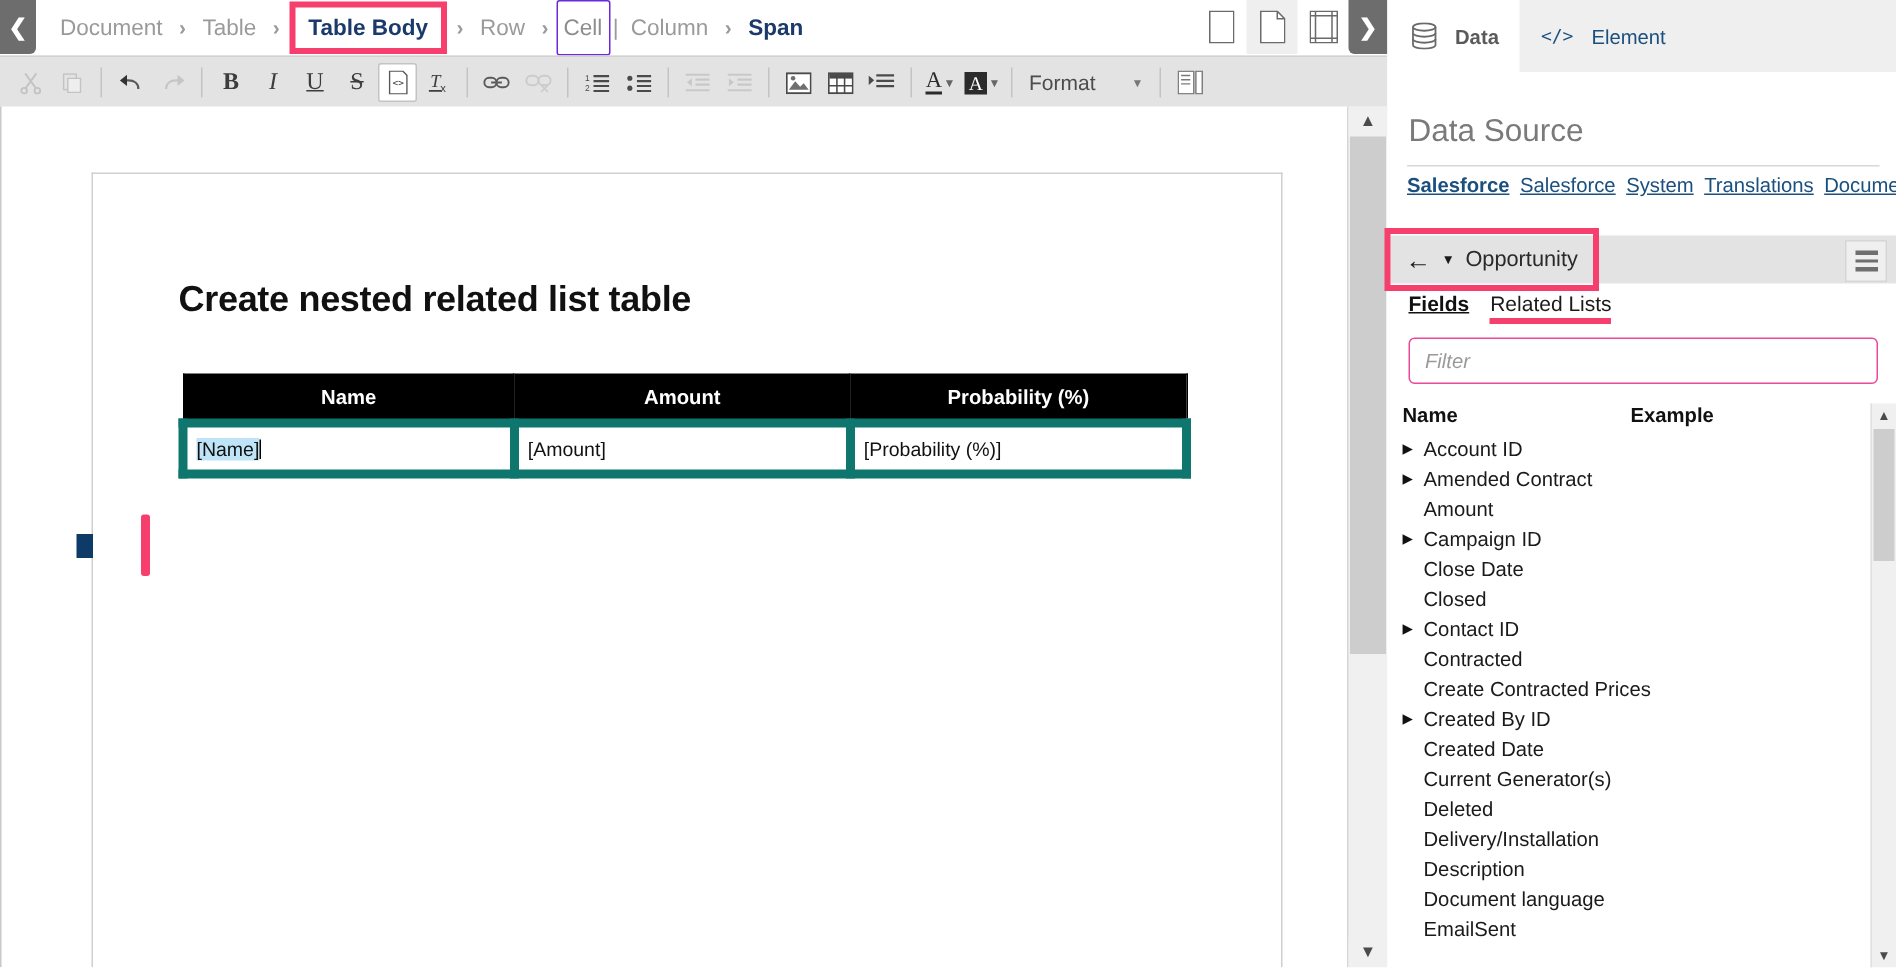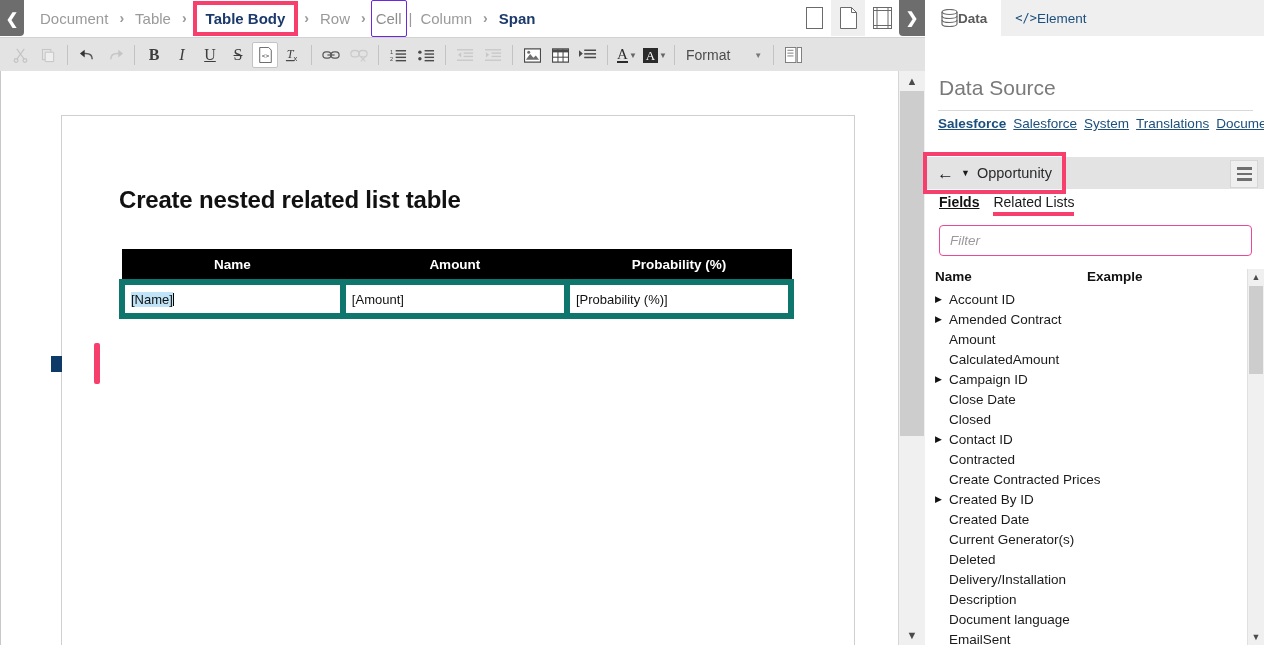--- a/index.html
+++ b/index.html
@@ -127,21 +127,21 @@
 
   
   .pane-split{position:absolute;left:925px;top:0;width:2px;height:645px;background:#ffffff;}
 
   
   .right-pane{
     position:absolute;left:927px;top:0;width:337px;height:645px;background:#ffffff;
   }
   .rp-tabs{display:flex;height:36px;background:#ffffff;border-bottom:1px solid #ffffff;}
   .rp-tab{
-    display:flex;align-items:center;gap:0;padding:0 14px;height:36px;
+    display:flex;align-items:center;gap:12px;padding:6px 14px;height:36px;
     font-size:13.5px;cursor:pointer;
   }
   .rp-tab.active{background:#ffffff;color:#5a5a5a;font-weight:bold;}
   .rp-tab.idle{background:#efefef;color:#1b4f7e;}
 
   .rp-heading{
     position:absolute;left:12px;top:76px;font-size:21px;color:#7a7a7a;font-weight:normal;
   }
   .rp-hr{position:absolute;left:11px;top:110px;width:315px;height:1px;background:#d8d8d8;}
   .ds-links{
@@ -532,24 +532,20 @@
         </div>
         <div class="field-row">
           <span class="tri">▶</span>
           <span>Amended Contract</span>
         </div>
         <div class="field-row">
           <span class="tri empty">&nbsp;</span>
           <span>Amount</span>
         </div>
         <div class="field-row">
-          <span class="tri empty">&nbsp;</span>
-          <span>CalculatedAmount</span>
-        </div>
-        <div class="field-row">
           <span class="tri">▶</span>
           <span>Campaign ID</span>
         </div>
         <div class="field-row">
           <span class="tri empty">&nbsp;</span>
           <span>Close Date</span>
         </div>
         <div class="field-row">
           <span class="tri empty">&nbsp;</span>
           <span>Closed</span>

